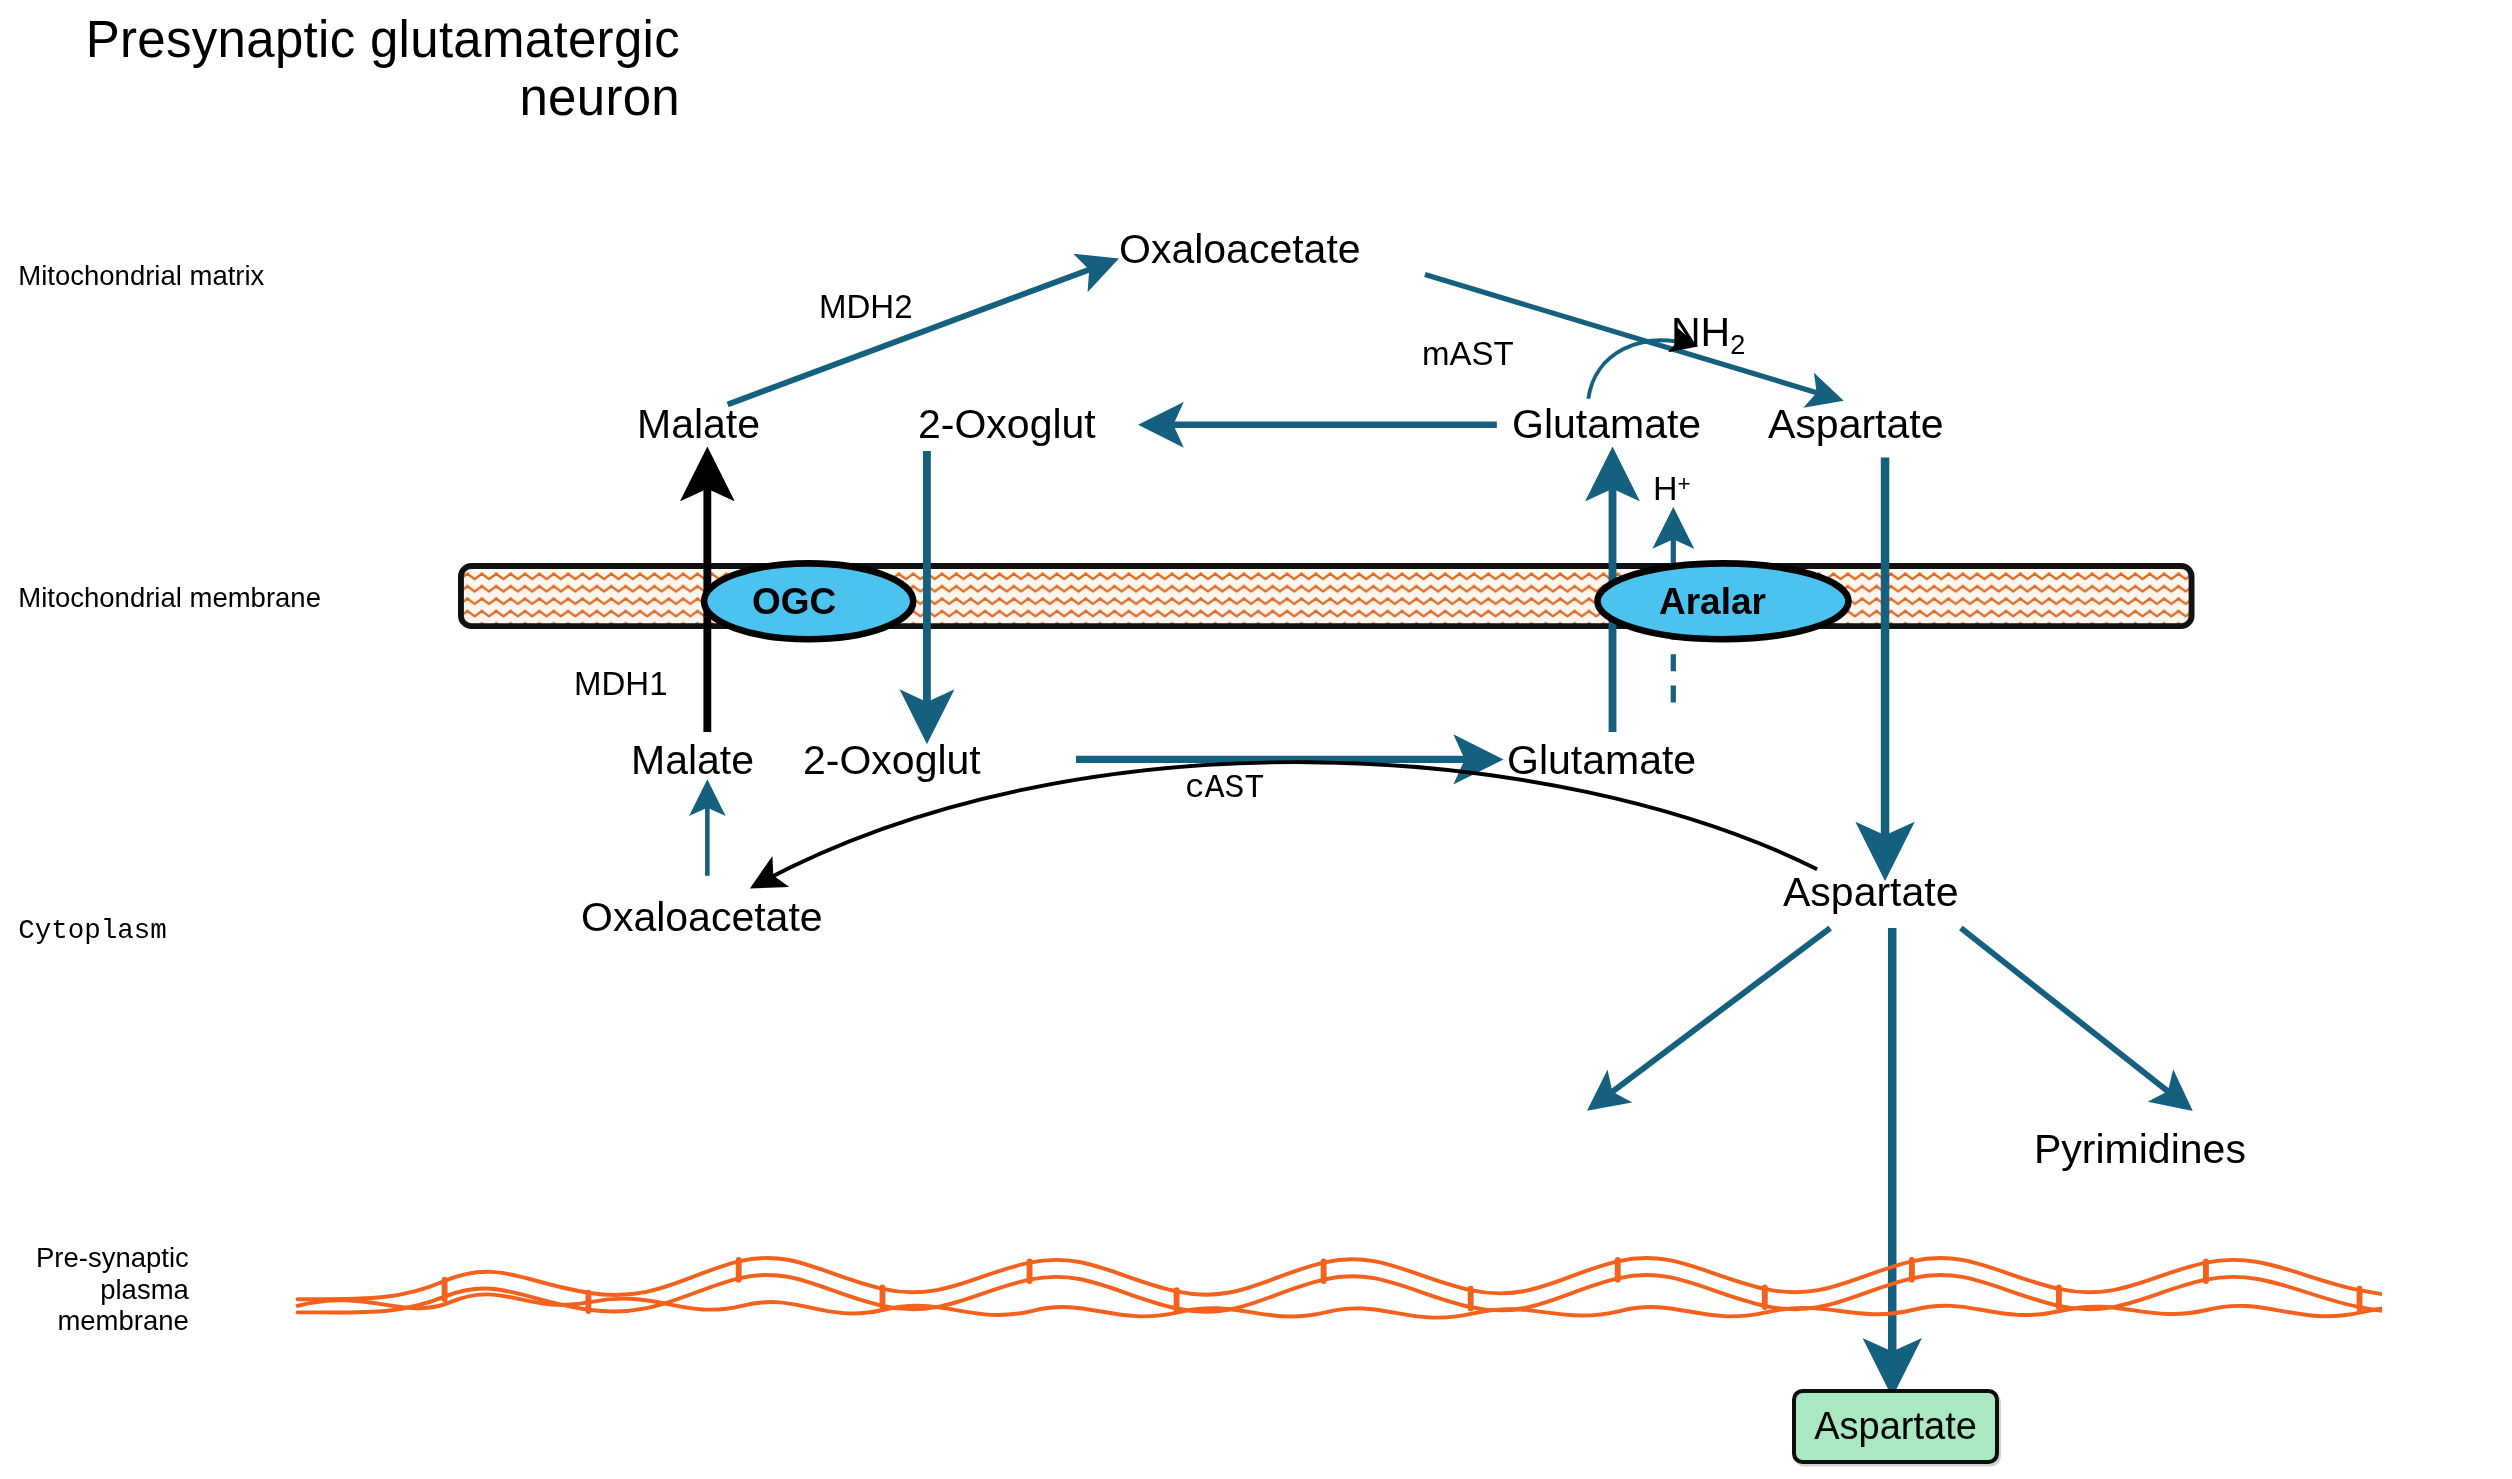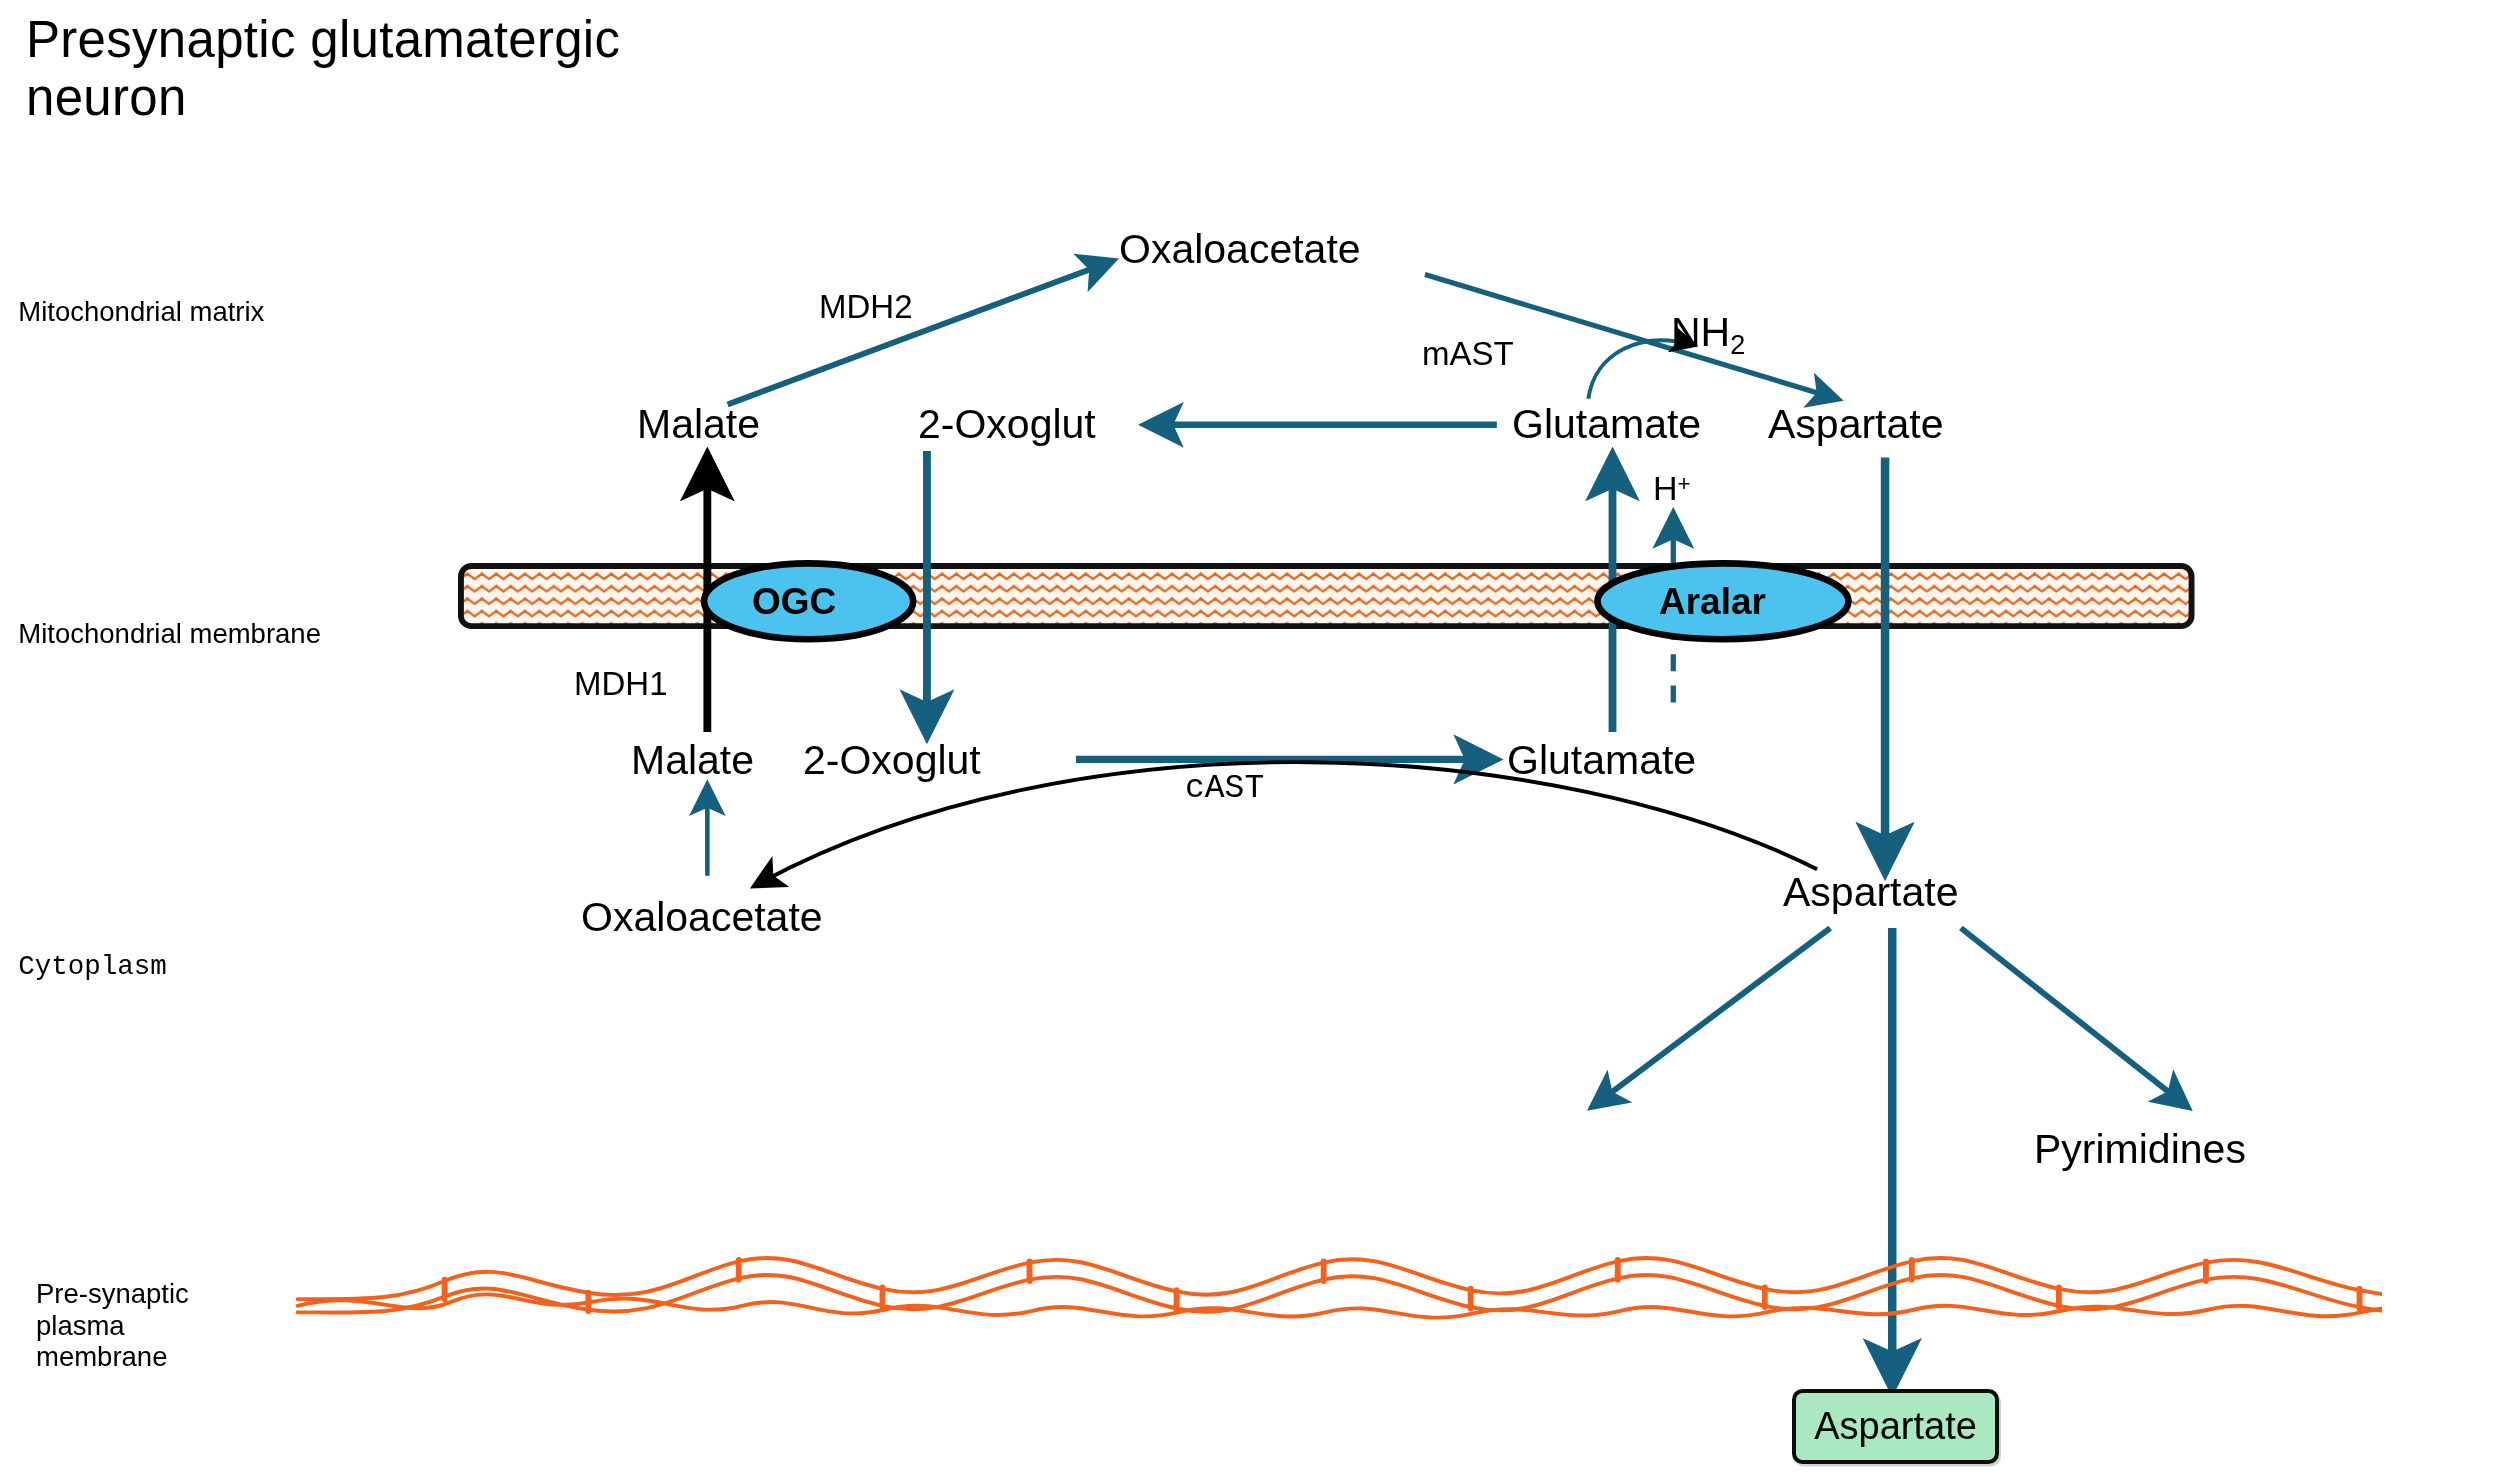--- a/index.html
+++ b/index.html
@@ -4,26 +4,27 @@
 <style>
   html,body{margin:0;padding:0;background:#ffffff;}
   #stage{
     position:relative;
     width:2382px;
     height:1479px;
     background:#ffffff;
     font-family:"Liberation Sans", sans-serif;
     color:#000000;
     overflow:hidden;
+    text-align:right;
   }
   #svg{position:absolute;left:0;top:0;width:2512px;height:1479px;}
   .lbl{position:absolute;white-space:nowrap;line-height:1.15;}
 
   .title{font-size:51px;letter-spacing:0.3px;}
-  .zone{font-size:27.5px;margin-top:36px;}
+  .zone{font-size:27.5px;}
   .mol{font-size:41px;}
   .enz{font-size:33px;}
   .carrier{font-size:37px;font-weight:bold;}
   .smallsup{font-size:34px;}
   .boxlbl{font-size:38px;}
 
   .sub{font-size:0.66em;vertical-align:-0.28em;}
   .sup{font-size:0.66em;vertical-align:0.42em;}
 
   .greenbox{

